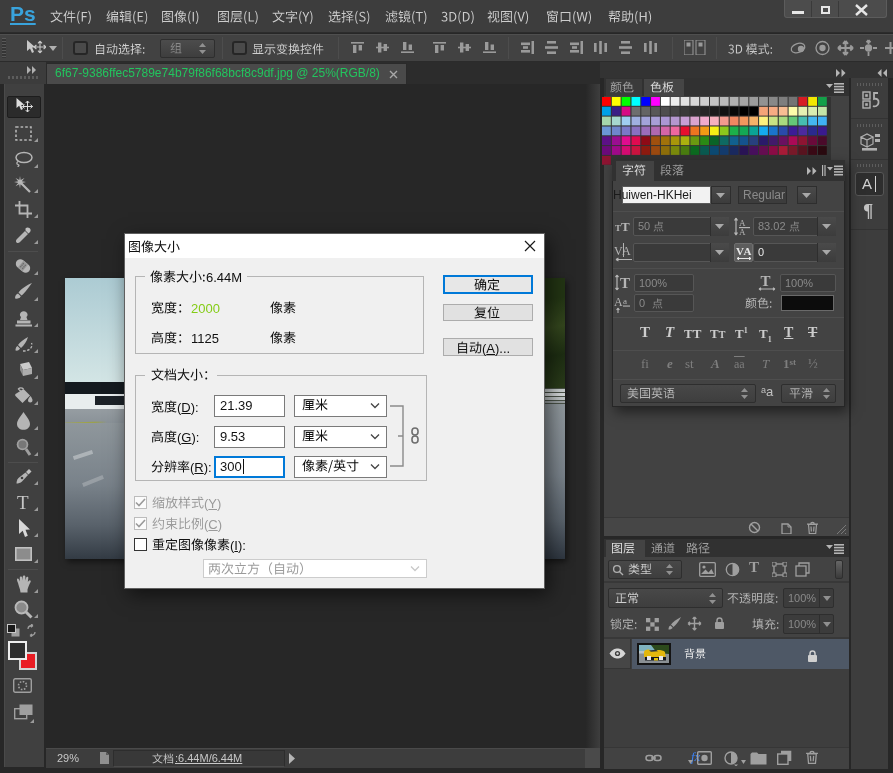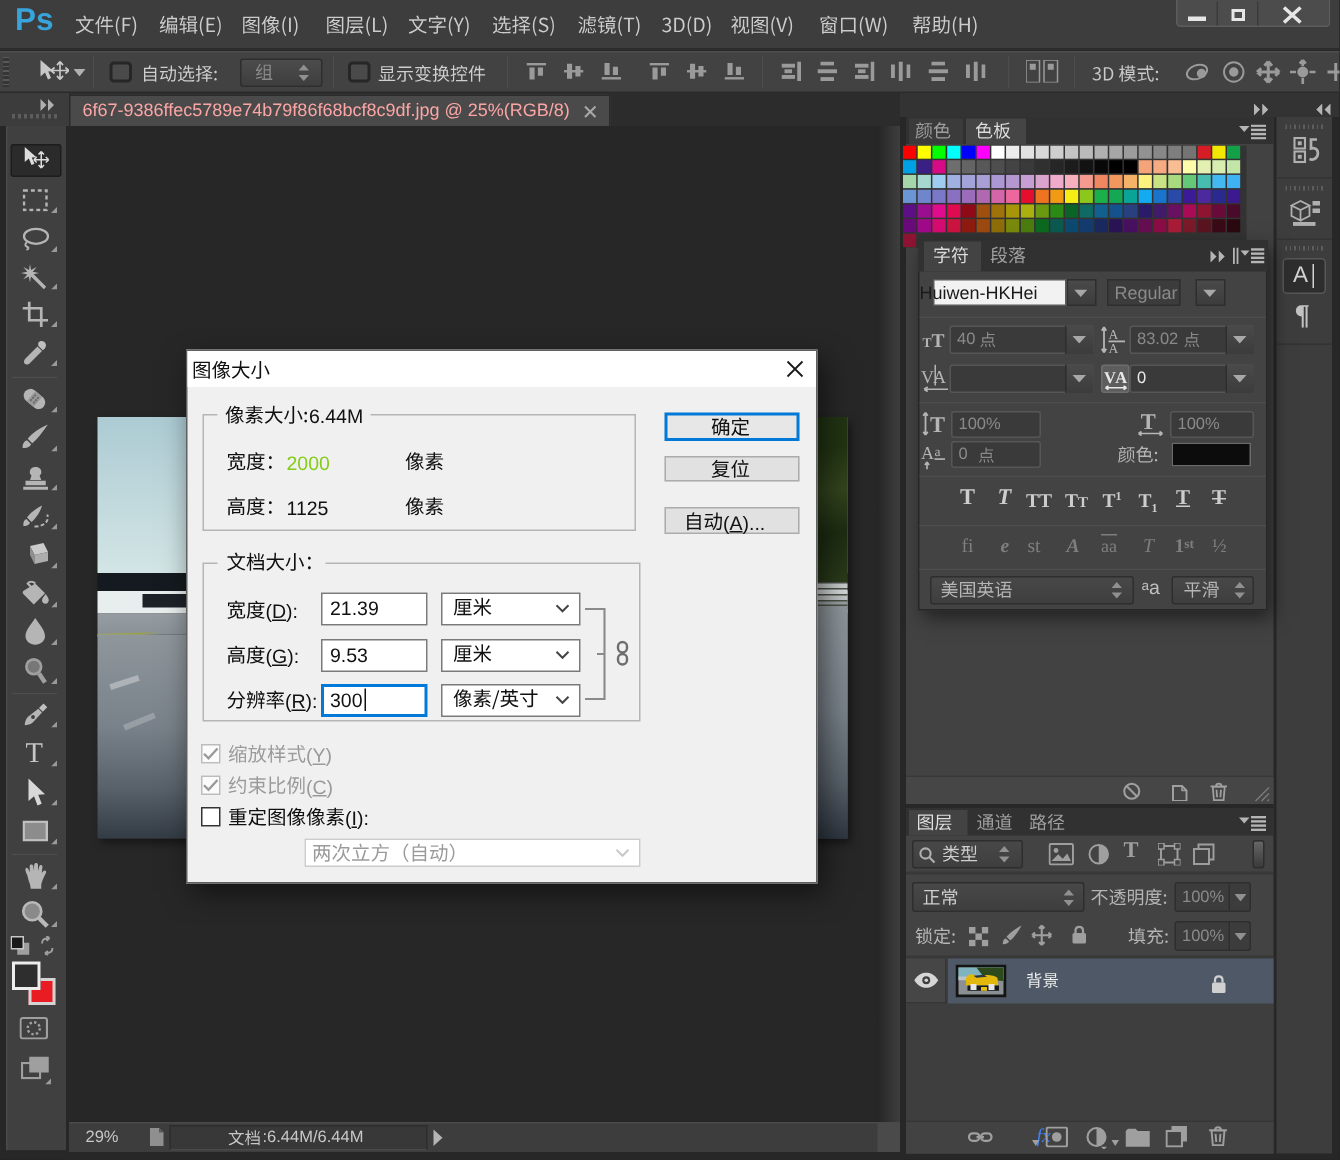--- a/index.html
+++ b/index.html
@@ -1,14 +1,14 @@
 <!DOCTYPE html>
 <html><head><meta charset="utf-8"><style>html,body{margin:0;padding:0;}body{width:893px;height:773px;overflow:hidden;position:relative;background:#272727;font-family:"Liberation Sans", sans-serif;}*{box-sizing:border-box;}</style></head><body>
 <div style="position:absolute;left:0px;top:0px;width:893px;height:33px;background:#3d3d3d;border-bottom:1px solid #2c2c2c;"></div>
-<div style="position:absolute;left:10px;top:3px;font:bold 21px 'Liberation Sans', sans-serif;color:#39a3dc;letter-spacing:0;white-space:nowrap;line-height:1.05;">Ps</div>
+<div style="position:absolute;left:10px;top:3px;font:bold 21px 'Liberation Sans', sans-serif;color:#39a3dc;letter-spacing:0;white-space:nowrap;line-height:1.05;text-decoration:underline;">Ps</div>
 <svg style="position:absolute;left:50px;top:10px;overflow:visible" width="43" height="17" viewBox="0 0 43 17">
     <path fill="#cccccc" d="M5.5 0.7C5.9 1.4 6.3 2.2 6.5 2.8L7.5 2.4C7.4 1.9 6.9 1.1 6.5 0.4ZM0.7 2.8L0.7 3.8L2.7 3.8C3.4 5.7 4.5 7.4 5.8 8.8C4.4 10 2.6 10.9 0.5 11.5C0.7 11.8 1 12.2 1.1 12.5C3.2 11.8 5.1 10.8 6.5 9.5C8 10.8 9.8 11.8 11.9 12.4C12.1 12.1 12.3 11.7 12.6 11.5C10.5 11 8.7 10 7.3 8.8C8.6 7.5 9.6 5.8 10.3 3.8L12.4 3.8L12.4 2.8ZM6.6 8.2C5.3 6.9 4.4 5.4 3.7 3.8L9.2 3.8C8.6 5.5 7.7 7 6.6 8.2ZM17.1 7L17.1 8L20.9 8L20.9 12.5L21.8 12.5L21.8 8L25.4 8L25.4 7L21.8 7L21.8 4.1L24.8 4.1L24.8 3.2L21.8 3.2L21.8 0.7L20.9 0.7L20.9 3.2L19.1 3.2C19.3 2.6 19.4 2 19.6 1.4L18.6 1.2C18.3 2.9 17.8 4.5 17 5.6C17.3 5.7 17.7 6 17.8 6.1C18.2 5.6 18.5 4.9 18.8 4.1L20.9 4.1L20.9 7ZM16.5 0.6C15.8 2.5 14.6 4.5 13.4 5.8C13.6 6 13.9 6.5 14 6.7C14.4 6.3 14.8 5.8 15.2 5.2L15.2 12.5L16.1 12.5L16.1 3.7C16.6 2.8 17 1.8 17.4 0.8ZM29.1 14L29.8 13.7C28.7 11.8 28.2 9.6 28.2 7.4C28.2 5.2 28.7 3 29.8 1.1L29.1 0.8C27.9 2.8 27.2 4.8 27.2 7.4C27.2 10 27.9 12.1 29.1 14ZM31.7 11.4L32.9 11.4L32.9 7.2L36.5 7.2L36.5 6.1L32.9 6.1L32.9 2.9L37.2 2.9L37.2 1.9L31.7 1.9ZM38.9 14C40.1 12.1 40.8 10 40.8 7.4C40.8 4.8 40.1 2.8 38.9 0.8L38.1 1.1C39.2 3 39.8 5.2 39.8 7.4C39.8 9.6 39.2 11.8 38.1 13.7Z"></path>
   </svg>
 <svg style="position:absolute;left:106px;top:10px;overflow:visible" width="44" height="17" viewBox="0 0 44 17">
     <path fill="#cccccc" d="M0.5 10.7L0.8 11.6C1.8 11.2 3.2 10.6 4.5 10.1L4.3 9.3C2.9 9.9 1.5 10.4 0.5 10.7ZM0.8 5.9C1 5.8 1.3 5.8 2.7 5.6C2.2 6.4 1.7 7.1 1.5 7.3C1.1 7.8 0.9 8.2 0.6 8.2C0.7 8.4 0.8 8.9 0.9 9.1C1.1 8.9 1.5 8.8 4.4 8.1C4.4 7.9 4.3 7.6 4.3 7.3L2.2 7.8C3.1 6.6 4 5.1 4.7 3.7L3.9 3.2C3.7 3.7 3.4 4.2 3.2 4.7L1.7 4.9C2.5 3.7 3.2 2.3 3.7 0.8L2.8 0.5C2.3 2.1 1.5 3.8 1.2 4.2C0.9 4.7 0.7 5 0.5 5.1C0.6 5.3 0.7 5.7 0.8 5.9ZM8.1 6.9L8.1 8.8L7 8.8L7 6.9ZM8.8 6.9L9.7 6.9L9.7 8.8L8.8 8.8ZM6.3 6.1L6.3 12.4L7 12.4L7 9.6L8.1 9.6L8.1 12.1L8.8 12.1L8.8 9.6L9.7 9.6L9.7 12L10.4 12L10.4 9.6L11.3 9.6L11.3 11.5C11.3 11.6 11.3 11.6 11.2 11.7C11.1 11.7 10.9 11.7 10.6 11.6C10.7 11.9 10.8 12.2 10.8 12.4C11.3 12.4 11.6 12.4 11.8 12.2C12 12.1 12.1 11.9 12.1 11.5L12.1 6.1L11.3 6.1ZM10.4 6.9L11.3 6.9L11.3 8.8L10.4 8.8ZM7.9 0.7C8.1 1.1 8.3 1.5 8.4 1.9L5.4 1.9L5.4 4.7C5.4 6.7 5.3 9.6 4.1 11.7C4.3 11.8 4.7 12.1 4.8 12.3C6 10.2 6.3 7.1 6.3 5L12 5L12 1.9L9.5 1.9C9.3 1.5 9.1 0.9 8.8 0.4ZM6.3 2.8L11 2.8L11 4.1L6.3 4.1ZM20.2 1.7L23.6 1.7L23.6 3L20.2 3ZM19.3 0.9L19.3 3.7L24.6 3.7L24.6 0.9ZM14.1 7.1C14.2 7 14.5 6.9 15 6.9L16.2 6.9L16.2 8.8L13.5 9.3L13.7 10.2L16.2 9.7L16.2 12.4L17.1 12.4L17.1 9.5L18.6 9.2L18.5 8.4L17.1 8.7L17.1 6.9L18.3 6.9L18.3 6.1L17.1 6.1L17.1 4.1L16.2 4.1L16.2 6.1L14.9 6.1C15.3 5.2 15.7 4.1 16 3L18.4 3L18.4 2.1L16.2 2.1C16.3 1.6 16.4 1.2 16.5 0.7L15.5 0.5C15.5 1 15.4 1.5 15.3 2.1L13.6 2.1L13.6 3L15 3C14.8 4 14.5 4.9 14.4 5.2C14.1 5.8 14 6.2 13.8 6.3C13.9 6.5 14 6.9 14.1 7.1ZM23.6 5.3L23.6 6.4L20.3 6.4L20.3 5.3ZM18.2 10.5L18.4 11.3L23.6 10.9L23.6 12.5L24.5 12.5L24.5 10.8L25.5 10.8L25.5 9.9L24.5 10L24.5 5.3L25.4 5.3L25.4 4.5L18.5 4.5L18.5 5.3L19.4 5.3L19.4 10.4ZM23.6 7.2L23.6 8.3L20.3 8.3L20.3 7.2ZM23.6 9L23.6 10.1L20.3 10.3L20.3 9ZM29.1 14L29.8 13.7C28.7 11.8 28.2 9.6 28.2 7.4C28.2 5.2 28.7 3 29.8 1.1L29.1 0.8C27.9 2.8 27.2 4.8 27.2 7.4C27.2 10 27.9 12.1 29.1 14ZM31.7 11.4L37.3 11.4L37.3 10.4L32.9 10.4L32.9 6.9L36.5 6.9L36.5 5.9L32.9 5.9L32.9 2.9L37.2 2.9L37.2 1.9L31.7 1.9ZM39.3 14C40.5 12.1 41.2 10 41.2 7.4C41.2 4.8 40.5 2.8 39.3 0.8L38.6 1.1C39.7 3 40.3 5.2 40.3 7.4C40.3 9.6 39.7 11.8 38.6 13.7Z"></path>
   </svg>
 <svg style="position:absolute;left:161px;top:10px;overflow:visible" width="40" height="17" viewBox="0 0 40 17">
     <path fill="#cccccc" d="M4.9 7.8C5.9 8 7.2 8.5 8 8.9L8.4 8.2C7.6 7.9 6.3 7.4 5.3 7.2ZM3.6 9.5C5.4 9.7 7.6 10.2 8.9 10.6L9.3 9.9C8 9.5 5.8 9 4 8.8ZM1.1 1.1L1.1 12.5L2 12.5L2 11.9L10.9 11.9L10.9 12.5L11.9 12.5L11.9 1.1ZM2 11.1L2 2L10.9 2L10.9 11.1ZM5.4 2.2C4.7 3.3 3.6 4.3 2.5 5C2.7 5.1 3 5.4 3.2 5.6C3.6 5.3 4 5 4.4 4.6C4.8 5.1 5.3 5.4 5.8 5.8C4.7 6.3 3.4 6.7 2.3 6.9C2.4 7.1 2.6 7.5 2.7 7.7C4 7.4 5.4 7 6.6 6.3C7.7 6.9 8.9 7.3 10.2 7.6C10.3 7.4 10.5 7 10.7 6.9C9.6 6.6 8.4 6.3 7.4 5.8C8.4 5.2 9.2 4.4 9.7 3.6L9.2 3.2L9 3.3L5.7 3.3C5.9 3 6 2.8 6.2 2.5ZM4.9 4.1L5 4L8.4 4C7.9 4.5 7.3 5 6.6 5.4C5.9 5 5.3 4.6 4.9 4.1ZM19.3 2.2L21.7 2.2C21.4 2.6 21.2 3 20.9 3.3L18.5 3.3C18.8 2.9 19.1 2.6 19.3 2.2ZM19.3 0.5C18.8 1.6 17.8 3 16.3 4C16.5 4.1 16.8 4.4 17 4.6C17.2 4.5 17.4 4.3 17.7 4.1L17.7 6.1L19.7 6.1C19 6.6 18.1 7.2 16.7 7.6C16.9 7.8 17.2 8 17.3 8.2C18.5 7.8 19.3 7.4 19.9 6.9C20.1 7.1 20.3 7.3 20.5 7.5C19.6 8.3 18 9.1 16.7 9.5C16.9 9.6 17.1 9.9 17.3 10.1C18.4 9.7 19.9 8.9 20.9 8.1C21 8.3 21.1 8.6 21.2 8.8C20.1 9.8 18.2 10.8 16.6 11.3C16.8 11.5 17 11.8 17.2 12C18.6 11.5 20.2 10.6 21.3 9.6C21.5 10.4 21.3 11.1 21 11.4C20.9 11.6 20.7 11.6 20.4 11.6C20.2 11.6 19.9 11.6 19.5 11.6C19.7 11.8 19.8 12.2 19.8 12.4C20.1 12.5 20.4 12.5 20.6 12.5C21 12.5 21.4 12.4 21.7 12C22.3 11.5 22.5 10.1 22 8.7L22.7 8.4C23.1 9.8 23.9 11.1 25 11.7C25.1 11.5 25.4 11.2 25.6 11C24.6 10.5 23.8 9.3 23.4 8.1C23.9 7.8 24.4 7.5 24.8 7.3L24.2 6.6C23.6 7.1 22.6 7.6 21.8 8.1C21.5 7.4 21.1 6.9 20.5 6.4L20.8 6.1L24.7 6.1L24.7 3.3L21.9 3.3C22.3 2.8 22.7 2.3 22.9 1.8L22.4 1.4L22.2 1.4L19.8 1.4L20.3 0.7ZM18.5 4L20.8 4C20.8 4.4 20.6 4.8 20.3 5.3L18.5 5.3ZM21.6 4L23.8 4L23.8 5.3L21.3 5.3C21.5 4.8 21.6 4.4 21.6 4ZM16.4 0.6C15.7 2.5 14.6 4.5 13.4 5.8C13.6 6 13.8 6.5 13.9 6.7C14.3 6.3 14.7 5.8 15.1 5.3L15.1 12.4L16 12.4L16 3.8C16.5 2.9 17 1.8 17.3 0.8ZM29.1 14L29.8 13.7C28.7 11.8 28.2 9.6 28.2 7.4C28.2 5.2 28.7 3 29.8 1.1L29.1 0.8C27.9 2.8 27.2 4.8 27.2 7.4C27.2 10 27.9 12.1 29.1 14ZM31.7 11.4L32.9 11.4L32.9 1.9L31.7 1.9ZM35.5 14C36.7 12.1 37.4 10 37.4 7.4C37.4 4.8 36.7 2.8 35.5 0.8L34.7 1.1C35.9 3 36.4 5.2 36.4 7.4C36.4 9.6 35.9 11.8 34.7 13.7Z"></path>
   </svg>
 <svg style="position:absolute;left:217px;top:10px;overflow:visible" width="43" height="17" viewBox="0 0 43 17">
@@ -162,21 +162,21 @@
 <svg style="position:absolute;left:881px;top:39px" width="19" height="18" viewBox="0 0 19 18" fill="none" stroke="#9a9a9a" stroke-width="1.3">
     <path d="M4 9 L15 9 M9.5 3 L9.5 15" stroke-width="2"></path>
   </svg>
 <div style="position:absolute;left:0px;top:62px;width:46px;height:22px;background:#3c3c3c;"></div>
 <svg style="position:absolute;left:26px;top:66px" width="12" height="8" viewBox="0 0 12 8" fill="#b0b0b0">
     <path d="M1 0 L5 4 L1 8 Z M6 0 L10 4 L6 8 Z"></path>
   </svg>
 <div style="position:absolute;left:8px;top:76px;width:30px;height:3px;background:repeating-linear-gradient(to right,#5d5d5d 0 2px,#3c3c3c 2px 4px);"></div>
 <div style="position:absolute;left:46px;top:62px;width:554px;height:22px;background:#2c2c2c;"></div>
 <div style="position:absolute;left:46px;top:63px;width:361px;height:21px;background:#4a4a4a;border:1px solid #2a2a2a;border-bottom:none;"></div>
-<div style="position:absolute;left:55px;top:67px;font:normal 12px 'Liberation Sans', sans-serif;color:#fca5a5;letter-spacing:0;white-space:nowrap;line-height:1.05;">6f67-9386ffec5789e74b79f86f68bcf8c9df.jpg @ 25%(RGB/8)</div>
+<div style="position:absolute;left:55px;top:67px;font:normal 12px 'Liberation Sans', sans-serif;color:#22c55e;letter-spacing:0;white-space:nowrap;line-height:1.05;">6f67-9386ffec5789e74b79f86f68bcf8c9df.jpg @ 25%(RGB/8)</div>
 <svg style="position:absolute;left:389px;top:70px" width="9" height="9">
     <path d="M1 1 L8 8 M8 1 L1 8" stroke="#a8a8a8" stroke-width="1.4"></path>
   </svg>
 <div style="position:absolute;left:46px;top:84px;width:539px;height:664px;background:#272727;"></div>
 <div style="position:absolute;left:65px;top:278px;width:500px;height:281px;box-shadow:2px 3px 6px rgba(0,0,0,0.5);"></div>
 <div style="position:absolute;left:65px;top:278px;width:500px;height:104px;background:linear-gradient(#accbd3,#d3e5e5);"></div>
 <div style="position:absolute;left:65px;top:382px;width:500px;height:12px;background:#141a1f;"></div>
 <div style="position:absolute;left:65px;top:394px;width:500px;height:15px;background:#e8edee;"></div>
 <div style="position:absolute;left:95px;top:396px;width:30px;height:9px;background:#1c2228;"></div>
 <div style="position:absolute;left:65px;top:409px;width:500px;height:14px;background:linear-gradient(#969da2,#8a9298);"></div>
@@ -197,21 +197,21 @@
 <div style="position:absolute;left:585px;top:748px;width:15px;height:20px;background:#4a4a4a;"></div>
 <div style="position:absolute;left:57px;top:753px;font:normal 11px 'Liberation Sans', sans-serif;color:#c8c8c8;letter-spacing:0;white-space:nowrap;line-height:1.05;">29%</div>
 <svg style="position:absolute;left:97px;top:751px" width="14" height="14" viewBox="0 0 14 14">
     <path d="M3 1 L9 1 L12 4 L12 13 L3 13 Z" fill="#8f8f8f"></path>
     <path d="M9 1 L9 4 L12 4 Z" fill="#5a5a5a"></path>
   </svg>
 <div style="position:absolute;left:113px;top:750px;width:172px;height:17px;background:#383838;border:1px solid #2d2d2d;border-bottom-color:#4a4a4a;"></div>
 <svg style="position:absolute;left:152px;top:753px;overflow:visible" width="24" height="14" viewBox="0 0 24 14">
     <path fill="#c8c8c8" d="M4.7 0.6C5 1.2 5.3 1.9 5.5 2.4L6.4 2.1C6.2 1.6 5.8 0.9 5.5 0.4ZM0.5 2.4L0.5 3.2L2.3 3.2C2.9 4.9 3.8 6.3 4.9 7.5C3.7 8.5 2.2 9.2 0.4 9.8C0.6 10 0.8 10.3 0.9 10.5C2.8 9.9 4.3 9.2 5.5 8.1C6.8 9.2 8.3 10 10.1 10.5C10.2 10.3 10.4 9.9 10.6 9.7C8.9 9.3 7.4 8.5 6.2 7.5C7.3 6.3 8.1 4.9 8.8 3.2L10.5 3.2L10.5 2.4ZM5.5 6.9C4.5 5.9 3.7 4.6 3.1 3.2L7.8 3.2C7.3 4.7 6.5 5.9 5.5 6.9ZM20.4 1.1C20.1 2 19.7 3.1 19.3 3.8L19.9 4C20.3 3.4 20.8 2.3 21.2 1.4ZM15.4 1.4C15.7 2.2 16.2 3.3 16.3 3.9L17.1 3.7C16.9 3 16.4 2 16 1.2ZM13.1 0.4L13.1 2.8L11.5 2.8L11.5 3.6L13 3.6C12.7 5.1 12 6.8 11.3 7.8C11.4 7.9 11.6 8.3 11.7 8.5C12.2 7.8 12.7 6.5 13.1 5.3L13.1 10.5L13.9 10.5L13.9 5C14.2 5.6 14.7 6.2 14.8 6.6L15.3 6C15.1 5.7 14.2 4.4 13.9 4L13.9 3.6L15.3 3.6L15.3 2.8L13.9 2.8L13.9 0.4ZM15.1 9L15.1 9.8L20.3 9.8L20.3 10.5L21.1 10.5L21.1 4.5L18.6 4.5L18.6 0.5L17.8 0.5L17.8 4.5L15.3 4.5L15.3 5.3L20.3 5.3L20.3 6.7L15.4 6.7L15.4 7.5L20.3 7.5L20.3 9Z"></path>
   </svg>
-<div style="position:absolute;left:175px;top:753px;font:normal 11px 'Liberation Sans', sans-serif;color:#c8c8c8;letter-spacing:0;white-space:nowrap;line-height:1.05;">:6.44M/6.44M</div>
+<div style="position:absolute;left:175px;top:753px;font:normal 11px 'Liberation Sans', sans-serif;color:#c8c8c8;letter-spacing:0;white-space:nowrap;line-height:1.05;text-decoration:underline;">:6.44M/6.44M</div>
 <svg style="position:absolute;left:288px;top:753px" width="8" height="11">
     <path d="M1 0 L7 5.5 L1 11 Z" fill="#b5b5b5"></path>
   </svg>
 <div style="position:absolute;left:0px;top:84px;width:4px;height:689px;background:#272727;"></div>
 <div style="position:absolute;left:4px;top:84px;width:40px;height:683px;background:#404040;border-left:1px solid #4a4a4a;"></div>
 <div style="position:absolute;left:0px;top:767px;width:46px;height:6px;background:#272727;"></div>
 <div style="position:absolute;left:7px;top:96px;width:34px;height:22px;background:#2b2b2b;border:1px solid #1d1d1d;border-radius:2px;"></div>
 <svg style="position:absolute;left:14px;top:98px" width="19" height="17" viewBox="0 0 19 17">
     <path d="M2.5 0 L2.5 10 L5.2 7.7 L7 12 L9 11.1 L7.2 7 L10.3 6.8 Z" fill="#dddddd"></path>
     <path d="M13.5 3 L13.5 14 M8.5 8.5 L18.5 8.5 M13.5 3 L11.7 5 M13.5 3 L15.3 5 M13.5 14 L11.7 12 M13.5 14 L15.3 12 M8.5 8.5 L10.5 6.7 M8.5 8.5 L10.5 10.3 M18.5 8.5 L16.5 6.7 M18.5 8.5 L16.5 10.3" stroke="#dddddd" stroke-width="1" fill="none"></path>
@@ -777,21 +777,21 @@
 <svg style="position:absolute;left:802px;top:193px" width="9" height="5">
     <path d="M0 0 L9 0 L4.5 5 Z" fill="#a8a8a8"></path>
   </svg>
 <div style="position:absolute;left:613px;top:211px;width:231px;height:1px;background:#383838;border-bottom:1px solid #4e4e4e;"></div>
 <div style="position:absolute;left:615px;top:220px;font:bold 13px 'Liberation Serif', serif;color:#b5b5b5;letter-spacing:0;white-space:nowrap;line-height:1.05;"><span style="font-size:9px">T</span>T</div>
 <div style="position:absolute;left:633px;top:217px;width:96px;height:19px;background:#3a3a3a;border:1px solid #565656;border-radius:2px;"></div>
 <div style="position:absolute;left:710px;top:217px;width:19px;height:19px;background:linear-gradient(#4a4a4a,#3c3c3c);border-left:1px solid #2e2e2e;"></div>
 <svg style="position:absolute;left:715px;top:224px" width="9" height="5">
     <path d="M0 0 L9 0 L4.5 5 Z" fill="#a8a8a8"></path>
   </svg>
-<div style="position:absolute;left:638px;top:221px;font:normal 11px 'Liberation Sans', sans-serif;color:#8a8a8a;letter-spacing:0;white-space:nowrap;line-height:1.05;">40</div>
+<div style="position:absolute;left:638px;top:221px;font:normal 11px 'Liberation Sans', sans-serif;color:#8a8a8a;letter-spacing:0;white-space:nowrap;line-height:1.05;">50</div>
 <svg style="position:absolute;left:653px;top:221px;overflow:visible" width="13" height="14" viewBox="0 0 13 14">
     <path fill="#8a8a8a" d="M2.6 4.6L8.4 4.6L8.4 6.5L2.6 6.5ZM3.7 8.3C3.9 9 4 9.9 4 10.5L4.8 10.4C4.8 9.8 4.7 8.9 4.5 8.2ZM6 8.3C6.3 9 6.7 9.9 6.8 10.4L7.6 10.2C7.5 9.7 7.1 8.8 6.8 8.1ZM8.3 8.2C8.8 8.9 9.4 9.9 9.7 10.5L10.5 10.1C10.2 9.5 9.5 8.6 9 7.9ZM1.9 8C1.6 8.8 1 9.7 0.5 10.2L1.2 10.5C1.8 10 2.4 9 2.7 8.2ZM1.8 3.8L1.8 7.3L9.2 7.3L9.2 3.8L5.8 3.8L5.8 2.4L10 2.4L10 1.6L5.8 1.6L5.8 0.4L5 0.4L5 3.8Z"></path>
   </svg>
 <svg style="position:absolute;left:734px;top:217px" width="17" height="19" viewBox="0 0 17 19">
     <path d="M2 1 L2 18 M2 1 L0.5 3.5 M2 1 L3.5 3.5 M2 18 L0.5 15.5 M2 18 L3.5 15.5" stroke="#b5b5b5" stroke-width="1.2" fill="none"></path>
     <text x="5" y="9" font-family="Liberation Serif" font-size="9" fill="#b5b5b5">A</text>
     <text x="5" y="18" font-family="Liberation Serif" font-size="9" fill="#b5b5b5">A</text>
     <rect x="5" y="10" width="11" height="1.2" fill="#b5b5b5"></rect>
   </svg>
 <div style="position:absolute;left:753px;top:217px;width:83px;height:19px;background:#3a3a3a;border:1px solid #565656;border-radius:2px;"></div>

